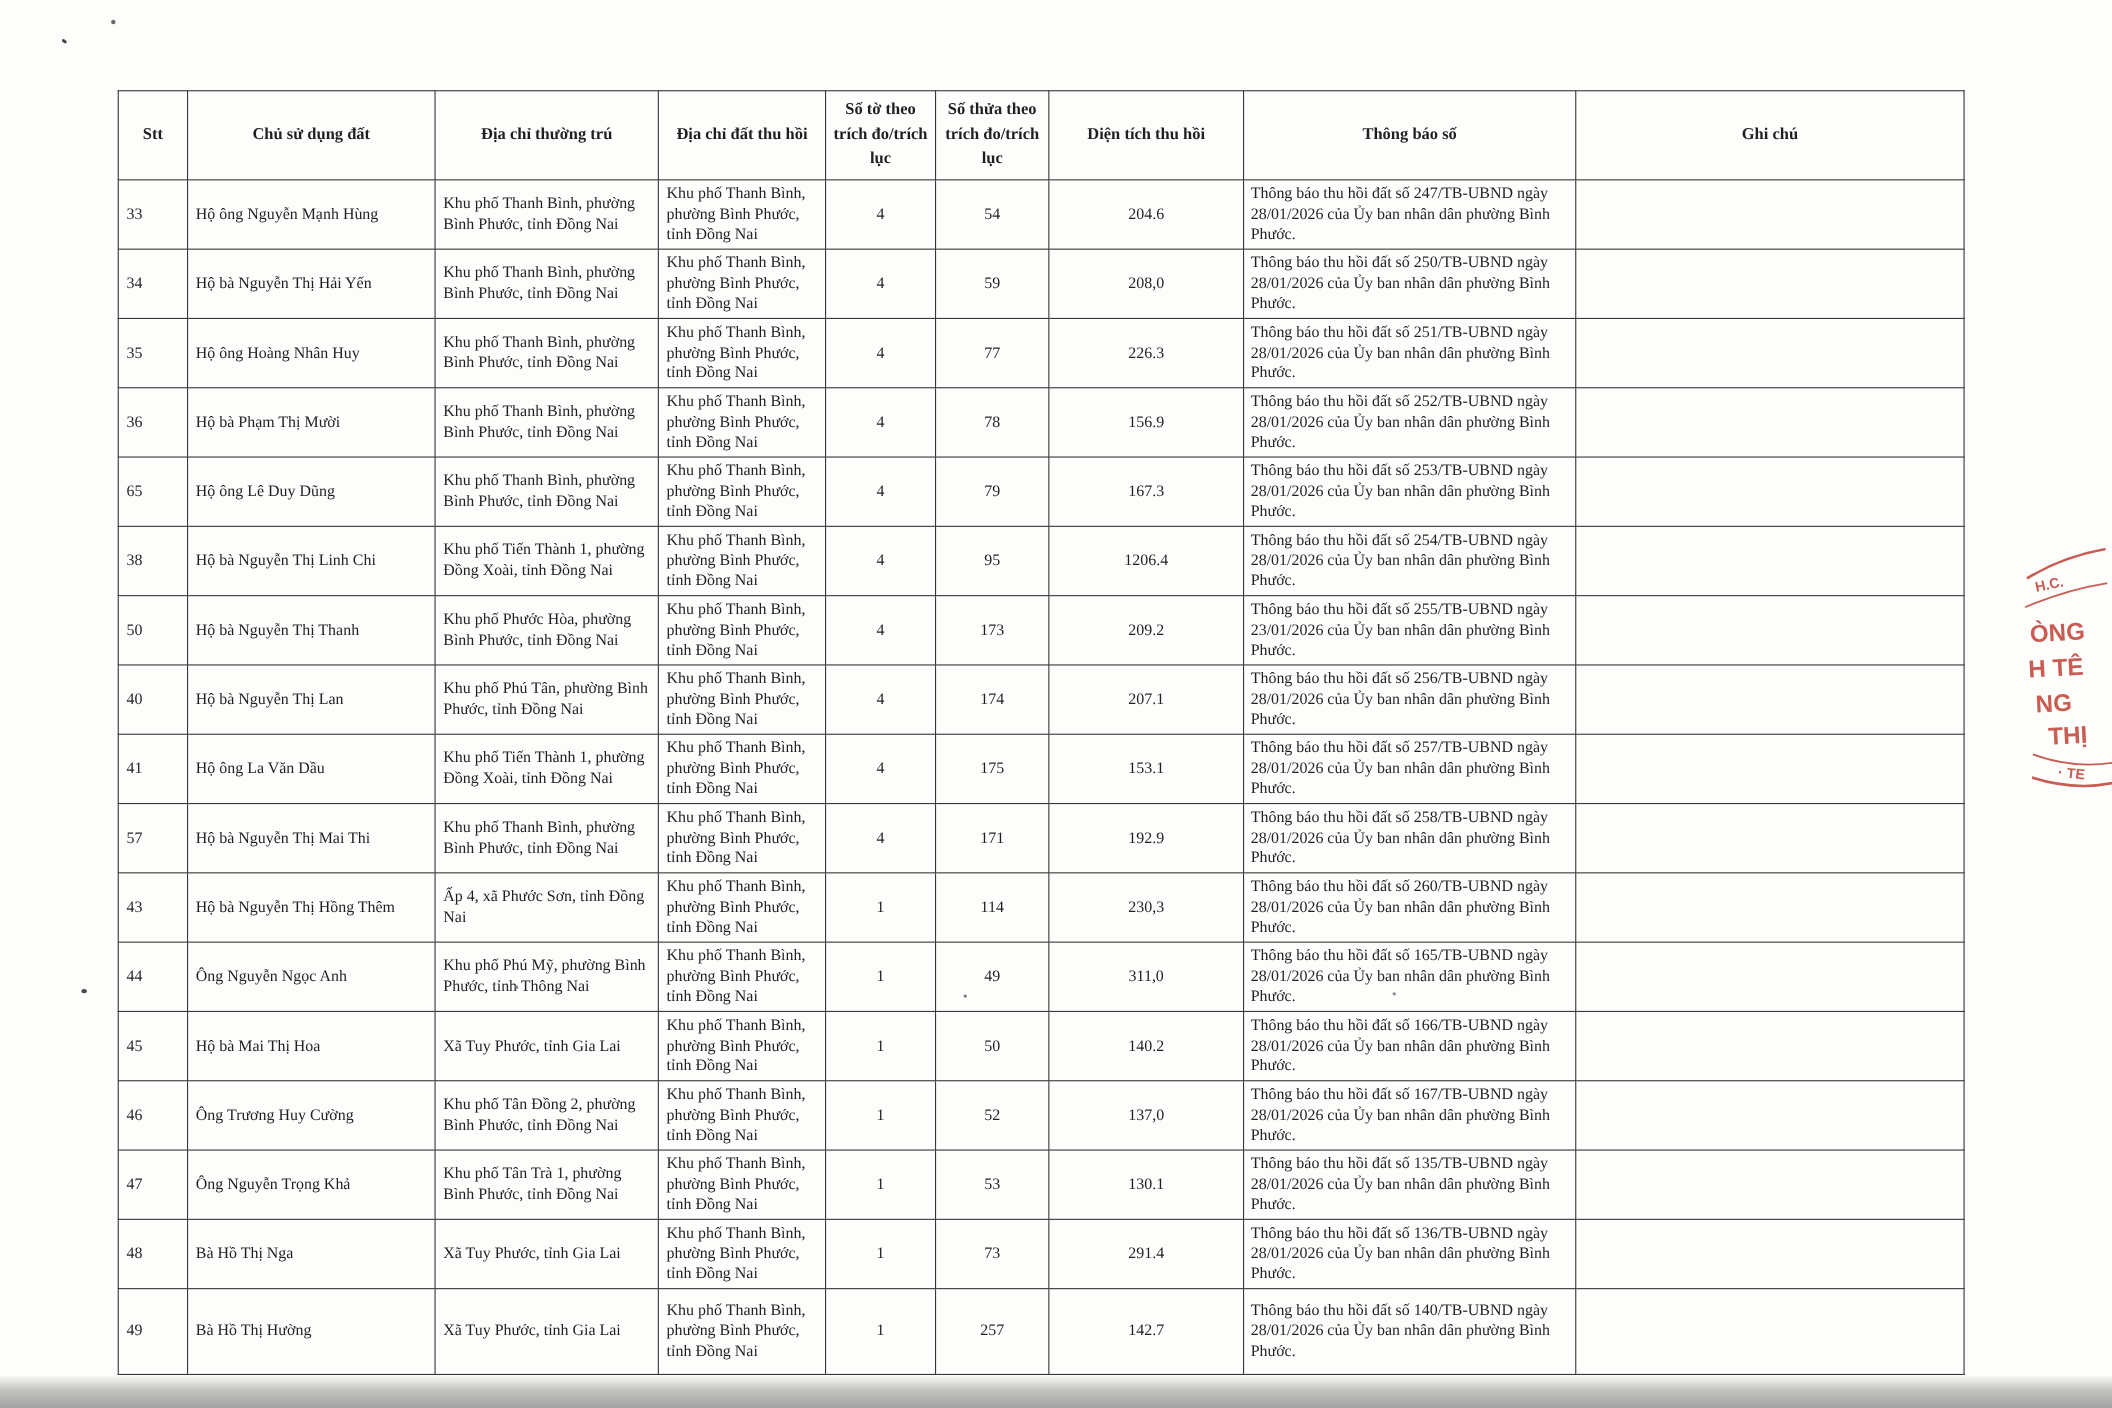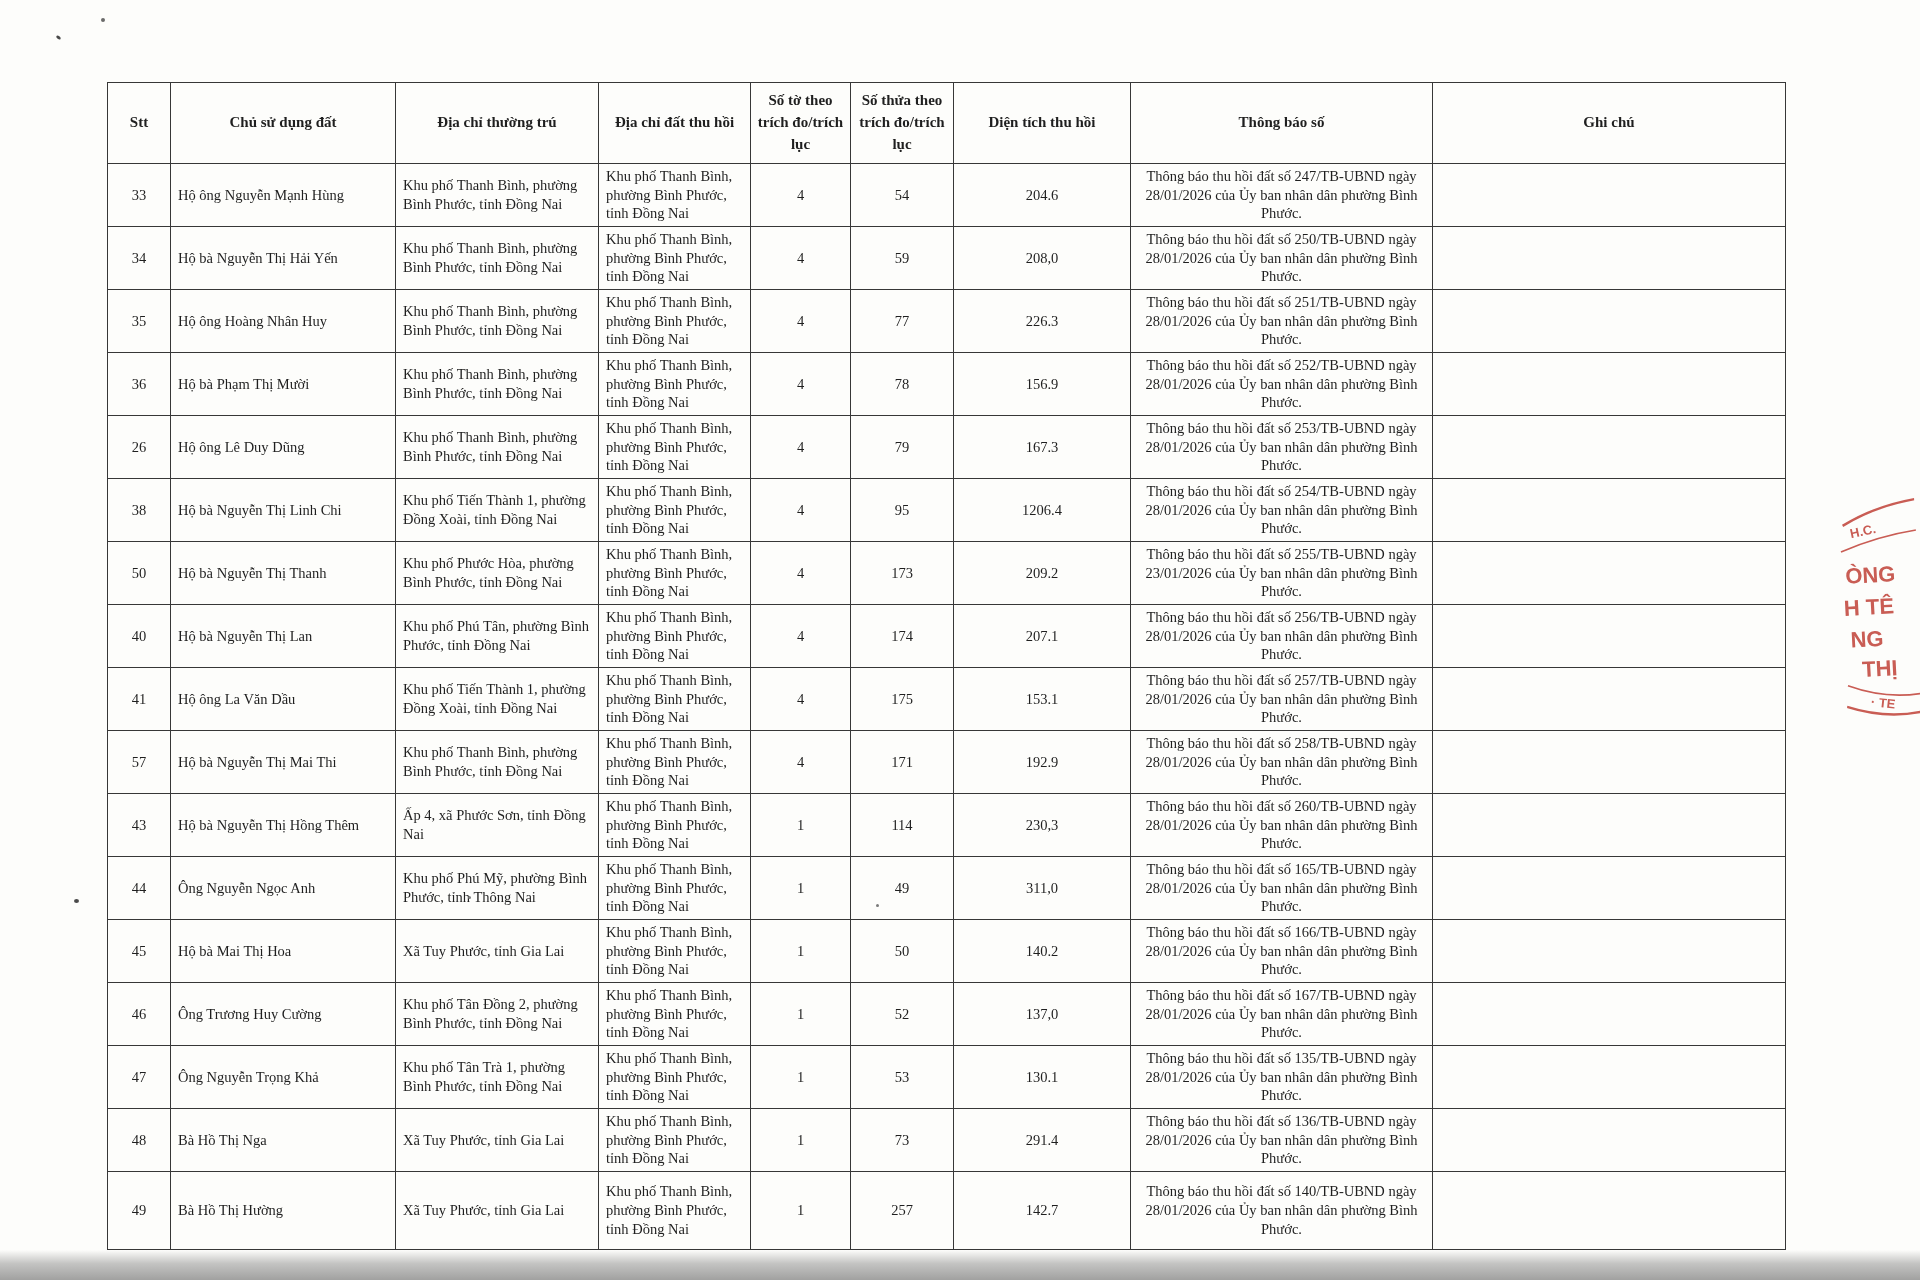--- a/index.html
+++ b/index.html
@@ -22,23 +22,23 @@
     font-weight:bold;font-size:15px;
     vertical-align:middle;padding:4px 6px;height:72px;
     line-height:1.45;
   }
   td{
     font-size:14.5px;line-height:1.3;vertical-align:middle;
     padding:2px 7px;overflow:hidden;
   }
   tbody tr{height:63px;}
   tbody tr:last-child{height:78px;}
-  .c-stt{text-align:center;}
+  .c-stt{text-align:left;}
   .c-num{text-align:center;}
-  .c-notice{padding:2px 6px;text-align:center;}
+  .c-notice{padding:2px 6px;}
   
   .speck{position:absolute;background:#555;border-radius:50%;}
   .bottom-shadow{
     position:absolute;left:0;right:0;bottom:0;height:30px;
     background:linear-gradient(to bottom, rgba(120,120,120,0) 0%, rgba(110,110,110,.40) 45%, rgba(85,85,85,.55) 100%);
   }
   .stamp{
     position:absolute;left:1842px;top:498px;width:78px;height:222px;
     transform:rotate(-3deg);opacity:.88;
   }
@@ -117,21 +117,21 @@
       <td class="c-owner">Hộ bà Phạm Thị Mười</td>
       <td class="c-res">Khu phố Thanh Bình, phường Bình Phước, tỉnh Đồng Nai</td>
       <td class="c-land">Khu phố Thanh Bình, phường Bình Phước, tỉnh Đồng Nai</td>
       <td class="c-num">4</td>
       <td class="c-num">78</td>
       <td class="c-num">156.9</td>
       <td class="c-notice">Thông báo thu hồi đất số 252/TB-UBND ngày 28/01/2026 của Ủy ban nhân dân phường Bình Phước.</td>
       <td class="c-note"></td>
     </tr>
         <tr>
-      <td class="c-stt">26</td>
+      <td class="c-stt">65</td>
       <td class="c-owner">Hộ ông Lê Duy Dũng</td>
       <td class="c-res">Khu phố Thanh Bình, phường Bình Phước, tỉnh Đồng Nai</td>
       <td class="c-land">Khu phố Thanh Bình, phường Bình Phước, tỉnh Đồng Nai</td>
       <td class="c-num">4</td>
       <td class="c-num">79</td>
       <td class="c-num">167.3</td>
       <td class="c-notice">Thông báo thu hồi đất số 253/TB-UBND ngày 28/01/2026 của Ủy ban nhân dân phường Bình Phước.</td>
       <td class="c-note"></td>
     </tr>
         <tr>

